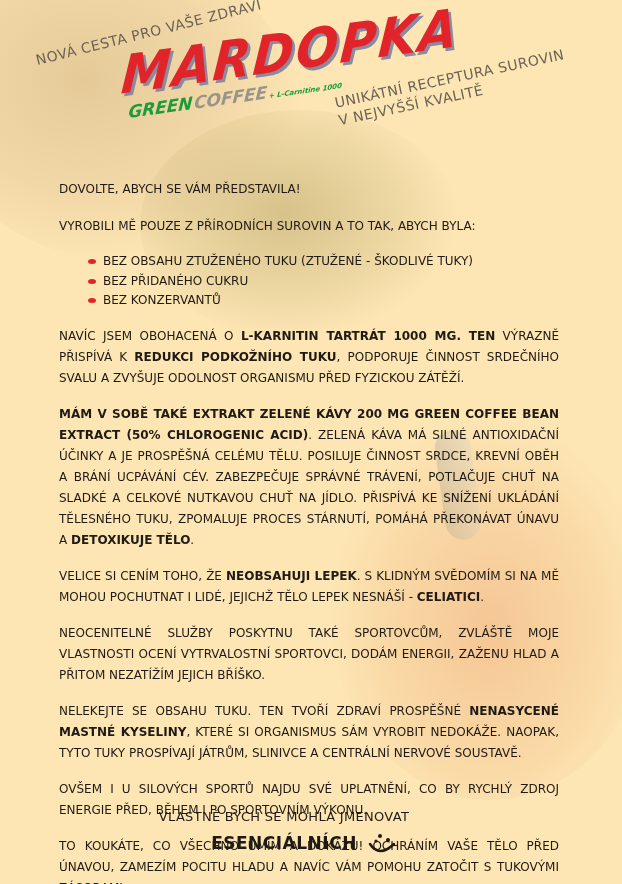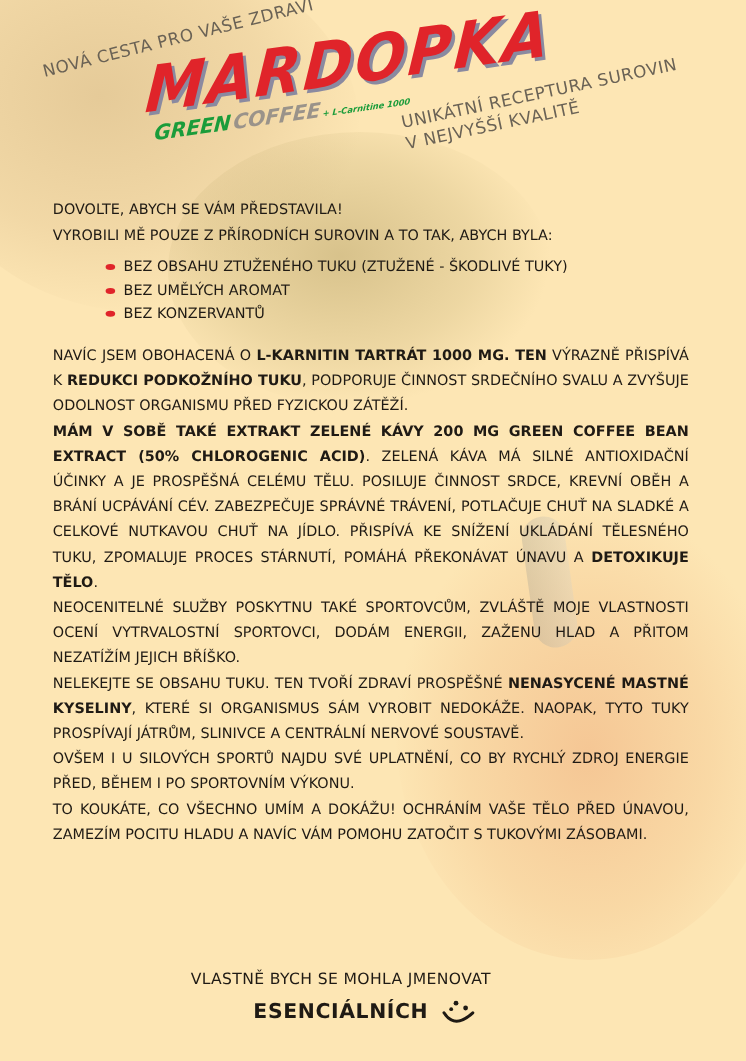--- a/index.html
+++ b/index.html
@@ -66,21 +66,21 @@
       transform: rotate(-12deg); transform-origin: left top;
       line-height: 18px; white-space: nowrap;
     }
 
     
     .content {
       position: absolute; left: 44px; top: 164px; width: 530px;
       font-size: 12px; line-height: 21px;
       text-transform: uppercase;
     }
-    .content p { margin: 0; }
+    .content p { margin: 15px; }
     .intro p { line-height: 21.5px; }
     .list { list-style: none; margin: 6px 0 14px 44px; }
     .list li { position: relative; padding-left: 15px; line-height: 19.5px; }
     .list li .bullet {
       position: absolute; left: 0; top: 7px; width: 8px; height: 5px;
       background: #e0242a; border-radius: 50%;
     }
     .body p { text-align: justify; text-align-last: left; }
     .b { font-weight: bold; }
     .bn { font-weight: normal; }
@@ -122,27 +122,28 @@
 </header>
 
 <main class="content">
   <section class="intro">
     <p>DOVOLTE, ABYCH SE VÁM PŘEDSTAVILA!</p>
     <p>VYROBILI MĚ POUZE Z PŘÍRODNÍCH SUROVIN A TO TAK, ABYCH BYLA:</p>
   </section>
 
   <ul class="list">
     <li><span class="bullet"></span><span>BEZ OBSAHU ZTUŽENÉHO TUKU (ZTUŽENÉ - ŠKODLIVÉ TUKY)</span></li>
-    <li><span class="bullet"></span><span>BEZ UMĚLÝCH AROMAT</span></li>
+    <li><span class="bullet"></span><span>BEZ PŘIDANÉHO CUKRU</span></li>
     <li><span class="bullet"></span><span>BEZ KONZERVANTŮ</span></li>
   </ul>
 
   <section class="body">
     <p><span>NAVÍC JSEM OBOHACENÁ O </span><span class="b">L-KARNITIN TARTRÁT 1000 MG. TEN</span><span> VÝRAZNĚ PŘISPÍVÁ K </span><span class="b">REDUKCI PODKOŽNÍHO TUKU</span><span>, PODPORUJE ČINNOST SRDEČNÍHO SVALU A ZVYŠUJE ODOLNOST ORGANISMU PŘED FYZICKOU ZÁTĚŽÍ.</span></p>
     <p><span class="b">MÁM V SOBĚ TAKÉ EXTRAKT ZELENÉ KÁVY 200 MG GREEN COFFEE BEAN EXTRACT (50% CHLOROGENIC ACID)</span><span>. ZELENÁ KÁVA MÁ SILNÉ ANTIOXIDAČNÍ ÚČINKY A JE PROSPĚŠNÁ CELÉMU TĚLU. </span><span class="bn">POSILUJE ČINNOST SRDCE</span><span>, KREVNÍ OBĚH A BRÁNÍ UCPÁVÁNÍ CÉV. ZABEZPEČUJE SPRÁVNÉ TRÁVENÍ, POTLAČUJE CHUŤ NA SLADKÉ A CELKOVÉ NUTKAVOU CHUŤ NA JÍDLO. PŘISPÍVÁ KE SNÍŽENÍ UKLÁDÁNÍ TĚLESNÉHO TUKU, ZPOMALUJE PROCES STÁRNUTÍ, POMÁHÁ PŘEKONÁVAT ÚNAVU A </span><span class="b">DETOXIKUJE TĚLO</span><span>.</span></p>
+    <p><span>VELICE SI CENÍM TOHO, ŽE </span><span class="b">NEOBSAHUJI LEPEK</span><span>. S KLIDNÝM SVĚDOMÍM SI NA MĚ MOHOU POCHUTNAT I LIDÉ, JEJICHŽ TĚLO LEPEK NESNÁŠÍ - </span><span class="b">CELIATICI</span><span>.</span></p>
     <p>NEOCENITELNÉ SLUŽBY POSKYTNU TAKÉ SPORTOVCŮM, ZVLÁŠTĚ MOJE VLASTNOSTI OCENÍ VYTRVALOSTNÍ SPORTOVCI, DODÁM ENERGII, ZAŽENU HLAD A PŘITOM NEZATÍŽÍM JEJICH BŘÍŠKO.</p>
     <p><span>NELEKEJTE SE OBSAHU TUKU. TEN TVOŘÍ ZDRAVÍ PROSPĚŠNÉ </span><span class="b">NENASYCENÉ MASTNÉ KYSELINY</span><span>, KTERÉ SI ORGANISMUS SÁM VYROBIT NEDOKÁŽE. NAOPAK, TYTO TUKY PROSPÍVAJÍ JÁTRŮM, SLINIVCE A CENTRÁLNÍ NERVOVÉ SOUSTAVĚ.</span></p>
     <p>OVŠEM I U SILOVÝCH SPORTŮ NAJDU SVÉ UPLATNĚNÍ, CO BY RYCHLÝ ZDROJ ENERGIE PŘED, BĚHEM I PO SPORTOVNÍM VÝKONU.</p>
     <p>TO KOUKÁTE, CO VŠECHNO UMÍM A DOKÁŽU! OCHRÁNÍM VAŠE TĚLO PŘED ÚNAVOU, ZAMEZÍM POCITU HLADU A NAVÍC VÁM POMOHU ZATOČIT S TUKOVÝMI ZÁSOBAMI.</p>
   </section>
 </main>
 
 <footer class="closing">
   <div class="closing-line1">VLASTNĚ BYCH SE MOHLA JMENOVAT</div>
   <div class="closing-line2">

